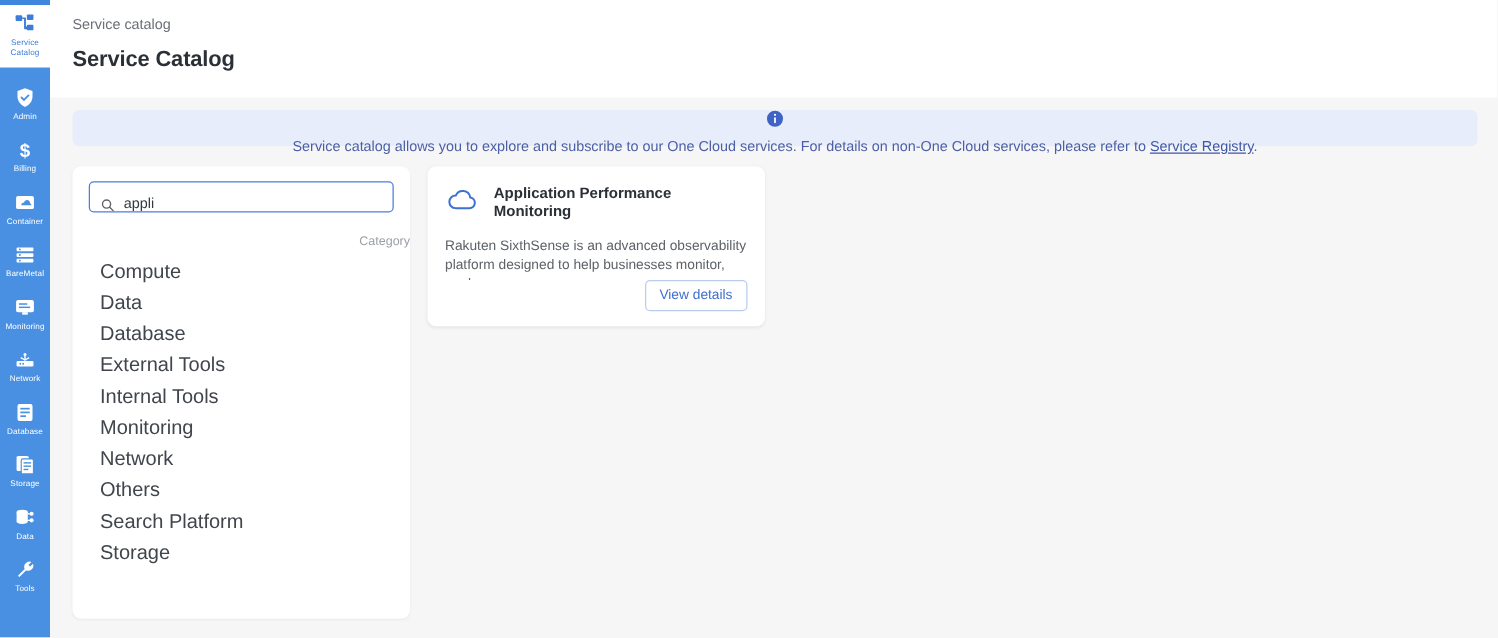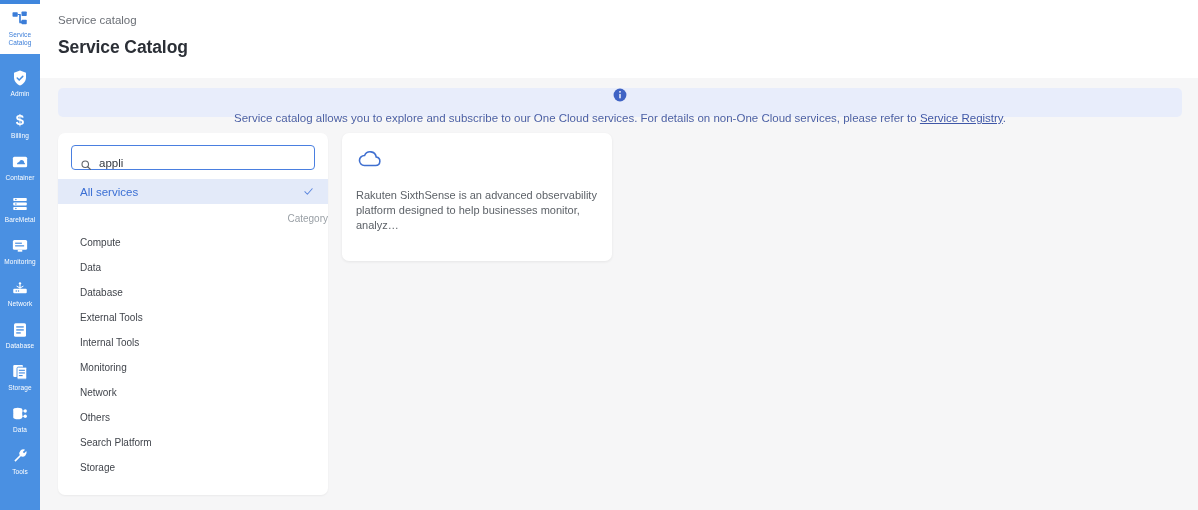--- a/index.html
+++ b/index.html
@@ -141,21 +141,21 @@
   }
   .list-row.selected { background: #e3eaf9; color: #3b6fd4; }
   .check { width: 11px; height: 11px; display: block; }
   .list-caption {
     font-size: 10px; color: #9aa0a6;
     padding: 9px 0 5px 22px; line-height: 12px; text-align: right;
   }
   .cat-row {
     height: 25px; display: flex; align-items: center;
     padding-left: 22px;
-    font-size: 10px; color: #41454c; cursor: pointer;
+    font-size: 16px; color: #41454c; cursor: pointer;
   }
 
   
   .cards { display: flex; flex-wrap: wrap; gap: 14px; }
   .svc-card {
     width: 270px;
     background: #ffffff;
     border-radius: 7px;
     padding: 14px 14px 12px 14px;
     box-shadow: 0 1px 3px rgba(0,0,0,.07);
@@ -352,28 +352,20 @@
               <span class="search-icon">
                 <svg viewBox="0 0 24 24" fill="none" stroke="#5f6368" stroke-width="2.2" stroke-linecap="round">
                     <circle cx="10.5" cy="10.5" r="6.5"></circle>
                     <line x1="15.5" y1="15.5" x2="21" y2="21"></line>
                   </svg>
               </span>
               <input class="search-input" type="text" value="appli" style="">
             </div>
           </div>
 
-          <div class="list-row selected">
-            <span>All services</span>
-            <span class="check">
-              <svg viewBox="0 0 24 24" fill="none" stroke="#5b86de" stroke-width="2.2" stroke-linecap="round" stroke-linejoin="round">
-                  <polyline points="4 12.5 9.5 18 20 6"></polyline>
-                </svg>
-            </span>
-          </div>
 
           <div class="list-caption">Category</div>
 
           <div class="cat-row">Compute</div>
           <div class="cat-row">Data</div>
           <div class="cat-row">Database</div>
           <div class="cat-row">External Tools</div>
           <div class="cat-row">Internal Tools</div>
           <div class="cat-row">Monitoring</div>
           <div class="cat-row">Network</div>
@@ -383,21 +375,25 @@
         </div>
 
         <div class="cards">
           <div class="svc-card">
             <div class="card-head">
               <span class="card-icon">
                 <svg viewBox="0 0 28 24" fill="none" stroke="#3f6fd0" stroke-width="1.6">
                     <path d="M8.4 18.5h11.2a4.3 4.3 0 0 0 .6-8.55 6.1 6.1 0 0 0-11.6-1.5 4.6 4.6 0 0 0-.2 10.05z"></path>
                   </svg>
               </span>
+              <span class="card-title">Application Performance Monitoring</span>
             </div>
             <div class="card-desc">Rakuten SixthSense is an advanced observability platform designed to help businesses monitor, analyz…</div>
+            <div class="card-actions">
+              <button class="btn-outline">View details</button>
+            </div>
           </div>
         </div>
 
       </div>
     </div>
   </div>
 </div>
 
 </body></html>

